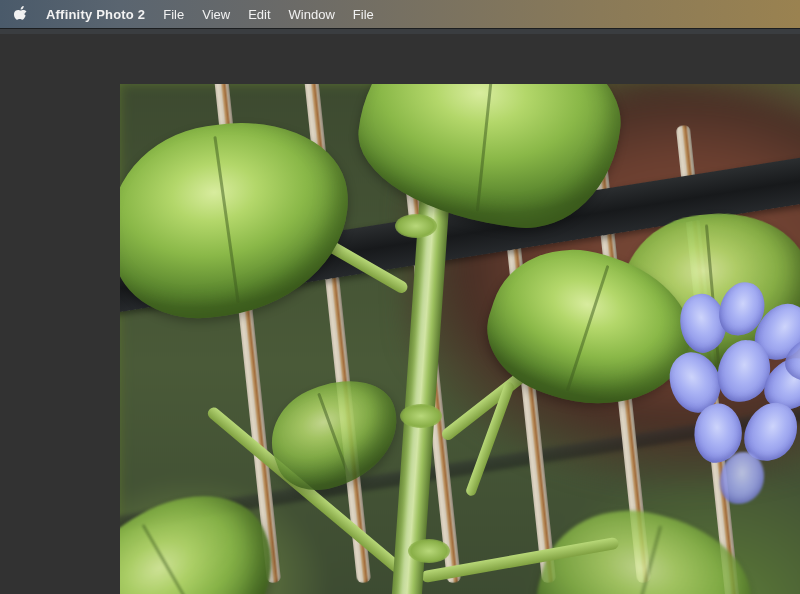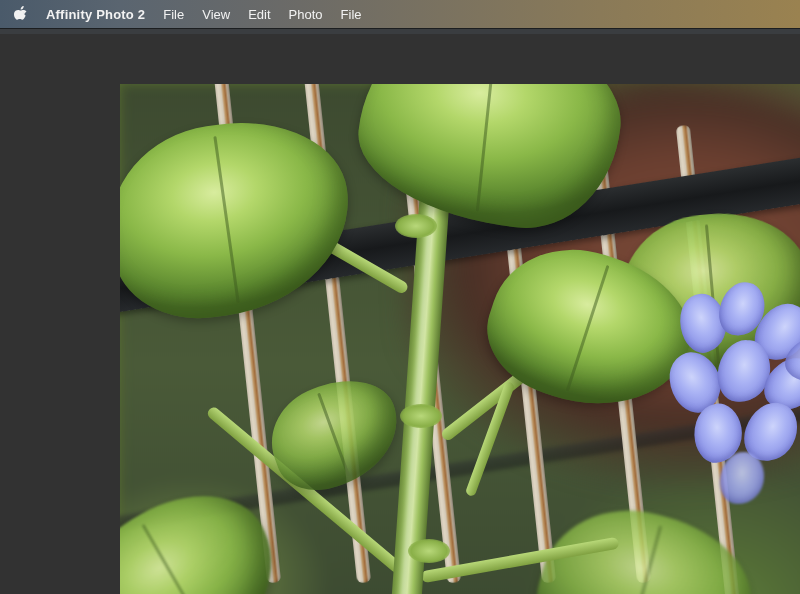--- a/index.html
+++ b/index.html
@@ -204,21 +204,21 @@
 <div class="menu-bar">
   <span class="apple-logo">
     <svg width="14" height="16" viewBox="0 0 14 16" fill="#f2f2f2">
       <path d="M10.8 8.5c0-2 1.6-2.9 1.7-3-1-1.4-2.4-1.6-2.9-1.6-1.2-.1-2.4.7-3 .7-.6 0-1.6-.7-2.6-.7C2.5 3.9 1.2 4.7.5 6 .1 6.7-.4 9 .6 11.3c.5 1.1 1.4 2.4 2.5 2.4 1 0 1.4-.6 2.6-.6 1.2 0 1.5.6 2.6.6 1.1 0 1.8-1.1 2.4-2.2.6-1 .9-1.9.9-2 0 0-1.8-.7-1.8-3zM8.9 2.4C9.4 1.8 9.8.9 9.7 0c-.8 0-1.7.5-2.3 1.2C6.9 1.8 6.5 2.7 6.6 3.5c.9.1 1.8-.4 2.3-1.1z"></path>
     </svg>
   </span>
   <span class="app-name">Affinity Photo 2</span>
   <span class="menu-item">File</span>
   <span class="menu-item">View</span>
   <span class="menu-item">Edit</span>
-  <span class="menu-item">Photo</span>
+  <span class="menu-item">Window</span>
   <span class="menu-item">File</span>
 </div>
 
 <div class="window-chrome"></div>
 
 <div class="workspace">
   <div class="canvas" title="Photograph of green plant leaves and stems with a cluster of light-blue flowers in front of a dark metal railing and rusty balusters; blurred terracotta pot and foliage in background.">
     <div class="bg-foliage"></div>
     <div class="bg-pot"></div>
 

